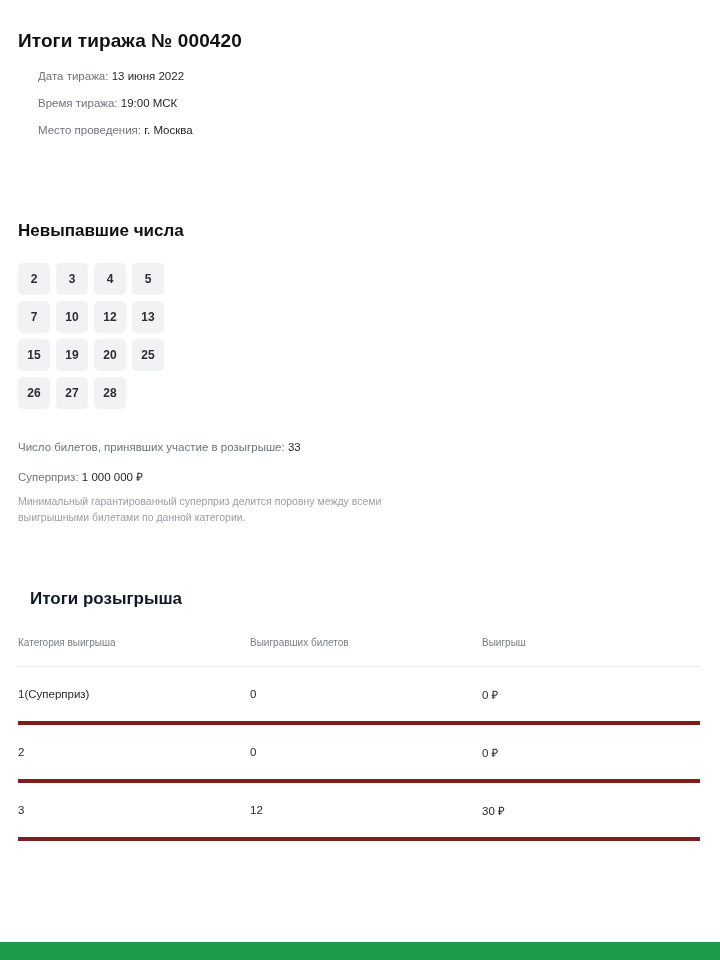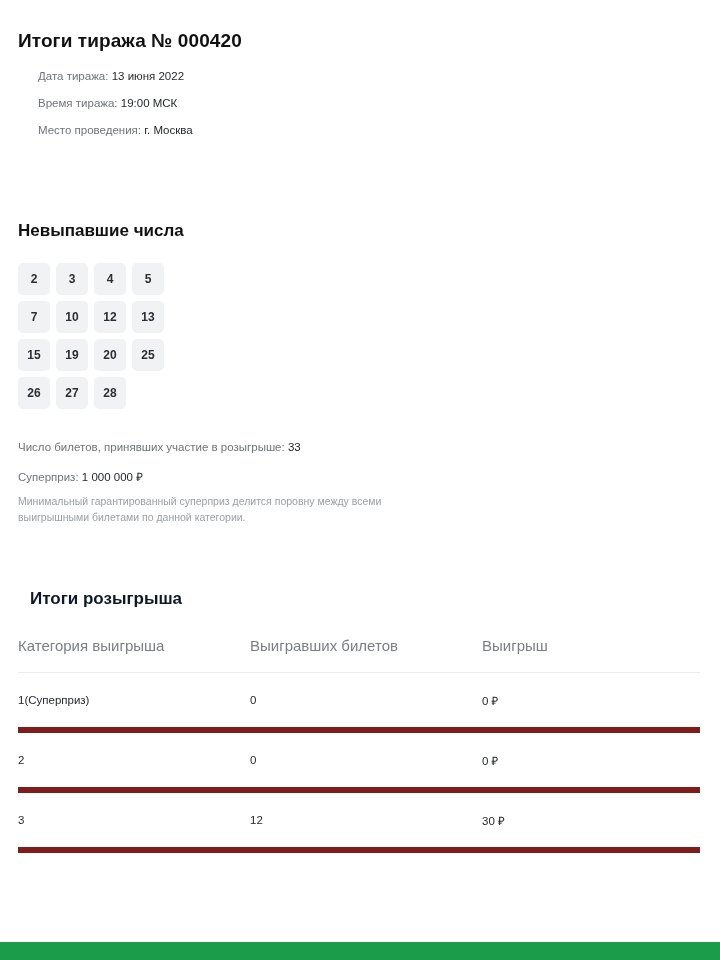--- a/index.html
+++ b/index.html
@@ -97,31 +97,31 @@
     color: #0f172a;
     margin: 0 0 28px 12px;
   }
   table.results-table {
     width: 682px;
     border-collapse: collapse;
     table-layout: fixed;
   }
   table.results-table th {
     text-align: left;
-    font-size: 15px;
+    font-size: 10px;
     font-weight: normal;
     color: #7a7f85;
     padding: 0 0 18px 0;
     border-bottom: 1px solid #e8eaec;
   }
   table.results-table td {
     font-size: 11.5px;
     color: #1f2326;
     padding: 20px 0 19px 0;
-    border-bottom: 6px solid #7f1d1d;
+    border-bottom: 4px solid #7f1d1d;
   }
   table.results-table th:nth-child(1),
   table.results-table td:nth-child(1) { width: 232px; }
   table.results-table th:nth-child(2),
   table.results-table td:nth-child(2) { width: 232px; }
   .footer-bar {
     position: absolute;
     left: 0;
     bottom: 0;
     width: 720px;

